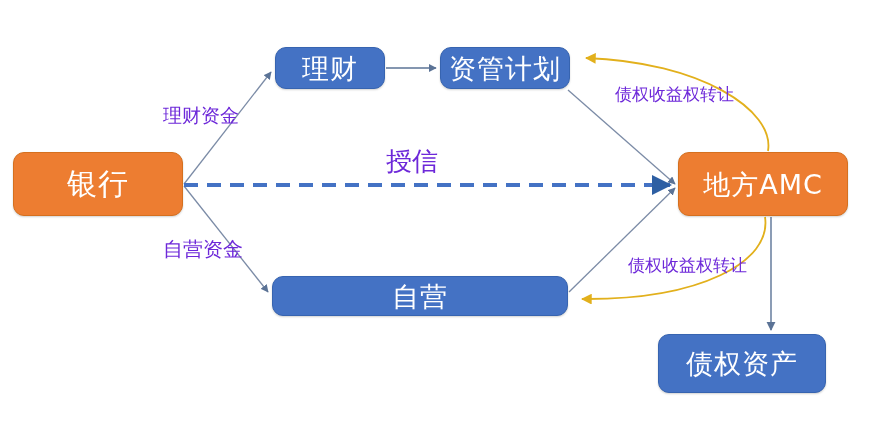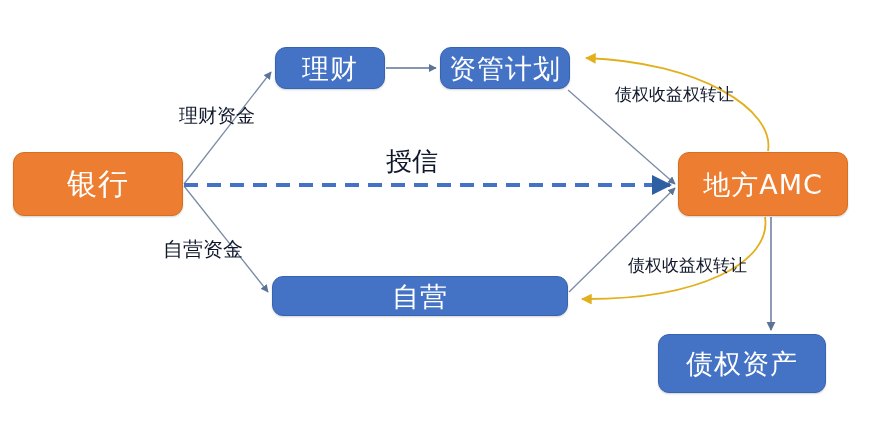--- a/index.html
+++ b/index.html
@@ -42,37 +42,37 @@
     border: 1px solid #3764B0;
     box-shadow: 0 1px 2px rgba(0,0,0,0.18);
   }
   .node-orange {
     background: #ED7D31;
     border: 1px solid #D5701F;
     box-shadow: 0 1px 2px rgba(0,0,0,0.18);
   }
   .edge-label {
     position: absolute;
-    color: #0f172a;
+    color: #6d28d9;
     white-space: nowrap;
     line-height: 1;
     z-index: 4;
     background: transparent;
   }
 
   
   #node-bank      { left: 13px;  top: 152px; width: 170px; height: 64px; font-size: 30px; }
   #node-wealth    { left: 275px; top: 47px;  width: 110px; height: 42px; font-size: 27px; }
   #node-amp       { left: 440px; top: 47px;  width: 130px; height: 42px; font-size: 27px; }
   #node-propri    { left: 272px; top: 276px; width: 296px; height: 40px; font-size: 27px; }
   #node-amc       { left: 678px; top: 152px; width: 170px; height: 64px; font-size: 27px; }
   #node-asset     { left: 658px; top: 334px; width: 168px; height: 59px; font-size: 27px; }
 
   
-  #label-wealth-funds   { left: 163px; top: 106px; font-size: 19px; margin-left: 16px; }
+  #label-wealth-funds   { left: 163px; top: 106px; font-size: 19px; }
   #label-propri-funds   { left: 163px; top: 239px; font-size: 20px; }
   #label-credit         { left: 386px; top: 148px; font-size: 26px; }
   #label-transfer-top   { left: 615px; top: 86px;  font-size: 17px; }
   #label-transfer-bot   { left: 628px; top: 257px; font-size: 17px; }
 </style>
 </head>
 <body>
 
 <div id="diagram-root">
 

